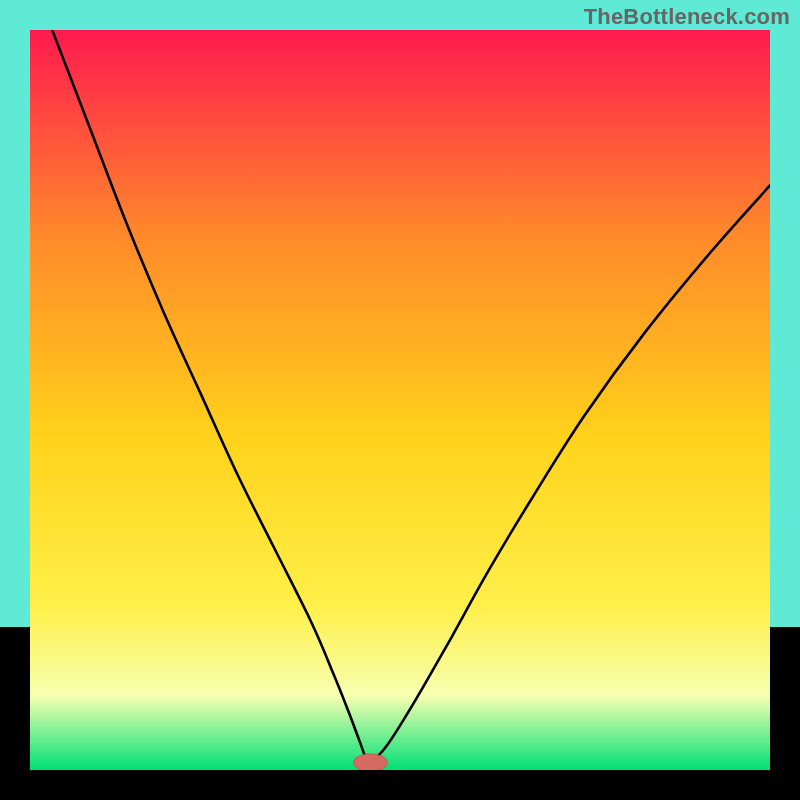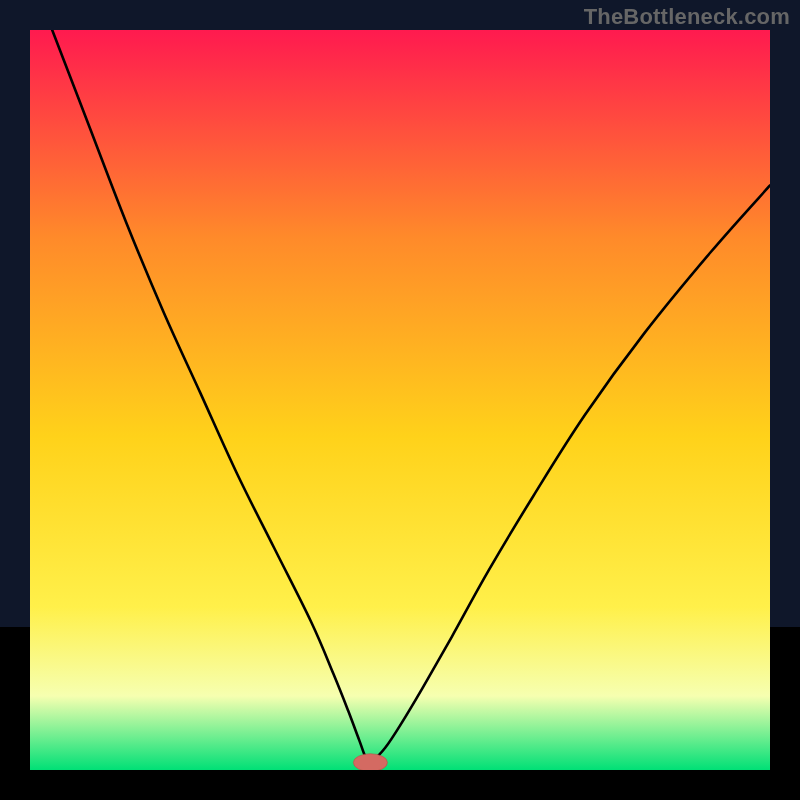--- a/index.html
+++ b/index.html
@@ -8,21 +8,21 @@
     width: 800px;
     height: 800px;
     overflow: hidden;
     background: #000;
     font-family: Arial, Helvetica, sans-serif;
   }
   .frame {
     position: relative;
     width: 800px;
     height: 627px;
-    background: #0f172a;
+    background: #5eead4;
     text-align: center;
   }
   .watermark {
     position: absolute;
     top: 4px;
     right: 10px;
     color: #666;
     font-size: 22px;
     font-weight: 600;
     letter-spacing: 0.2px;

